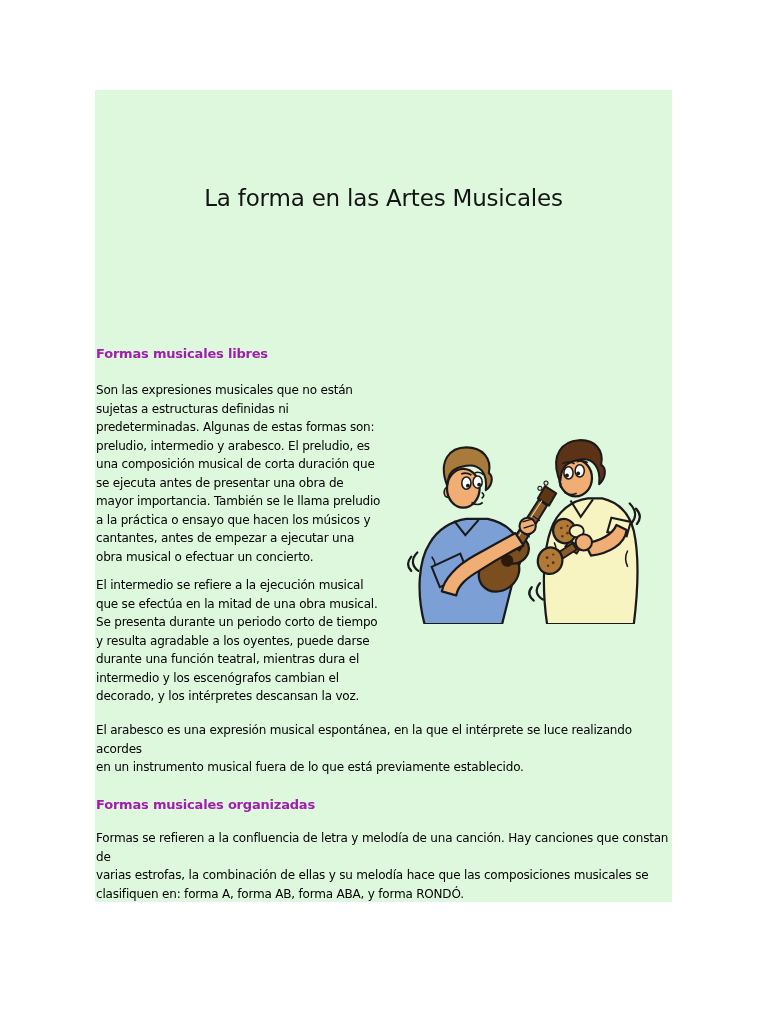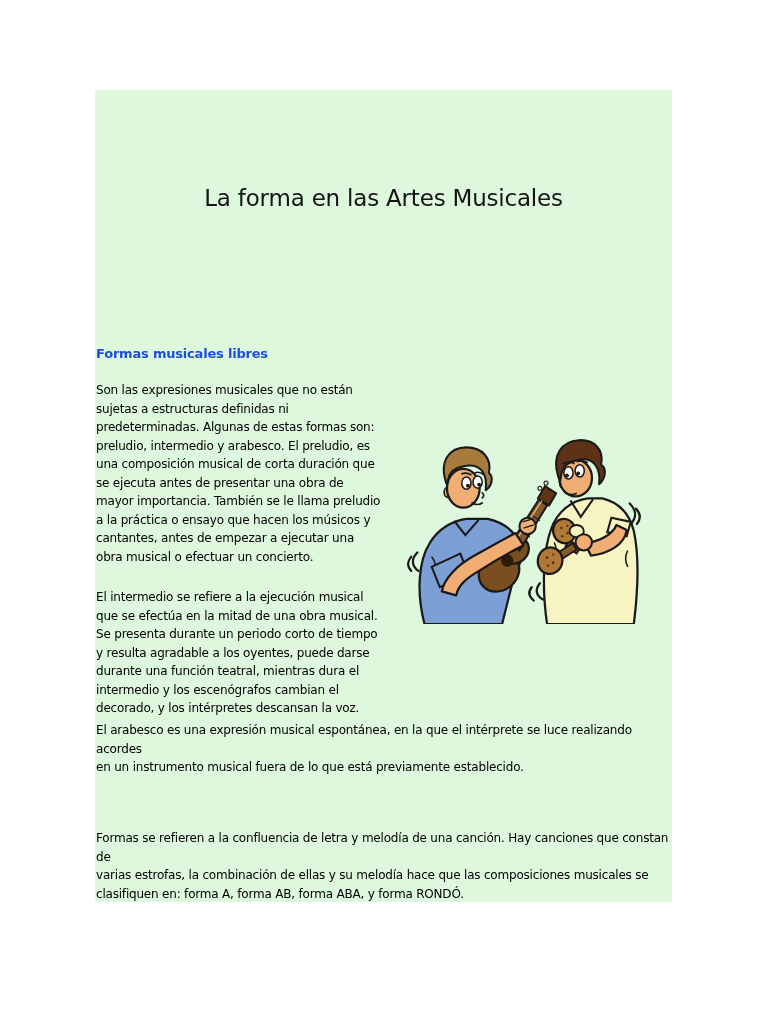--- a/index.html
+++ b/index.html
@@ -28,38 +28,38 @@
     letter-spacing:-0.2px;
     color:#141414;
   }
   .heading{
     position:absolute;
     left:1px;
     margin:0;
     font-size:13px;
     font-weight:bold;
     letter-spacing:-0.2px;
-    color:#1d4ed8;
+    color:#a21caf;
   }
   .heading-libres{top:256px;}
   .heading-organizadas{top:707px;}
   .para{
     position:absolute;
     left:1px;
     margin:0;
     font-size:12px;
     line-height:18.5px;
     letter-spacing:-0.2px;
     white-space:pre-line;
     color:#000000;
   }
   .para-col{width:318px;}
   .para-wide{width:575px;}
   .para-preludio{top:291px;}
-  .para-intermedio{top:498px;}
+  .para-intermedio{top:486px;}
   .para-arabesco{top:631px;}
   .para-final{top:739px;}
   .illustration{
     position:absolute;
     left:306px;top:340px;
     width:240px;height:194px;
     margin:0;
   }
   .illustration svg{width:100%;height:100%;display:block;}
 </style>
@@ -166,18 +166,19 @@
         <path d="M 40 158 C 42 146 54 133 72 123 C 86 115 100 107 112 101 L 120 113 C 104 121 90 129 78 137 C 64 145 56 152 54 162 Z" fill="#f0ad74" stroke="#1a1a1a" stroke-width="2.2" stroke-linejoin="round"></path>
         <circle cx="124" cy="94" r="8" fill="#f0ad74" stroke="#1a1a1a" stroke-width="2"></circle>
         <path d="M 119 90 L 129 87 M 120 96 L 130 93" stroke="#1a1a1a" stroke-width="1.3"></path>
       </g>
     </svg>
   </figure>
 
   <p class="para para-wide para-arabesco">El arabesco es una expresión musical espontánea, en la que el intérprete se luce realizando acordes
 en un instrumento musical fuera de lo que está previamente establecido.</p>
 
+  <h2 class="heading heading-organizadas">Formas musicales organizadas</h2>
 
   <p class="para para-wide para-final">Formas se refieren a la confluencia de letra y melodía de una canción. Hay canciones que constan de
 varias estrofas, la combinación de ellas y su melodía hace que las composiciones musicales se
 clasifiquen en: forma A, forma AB, forma ABA, y forma RONDÓ.</p>
 
 </div>
 
 </body></html>

